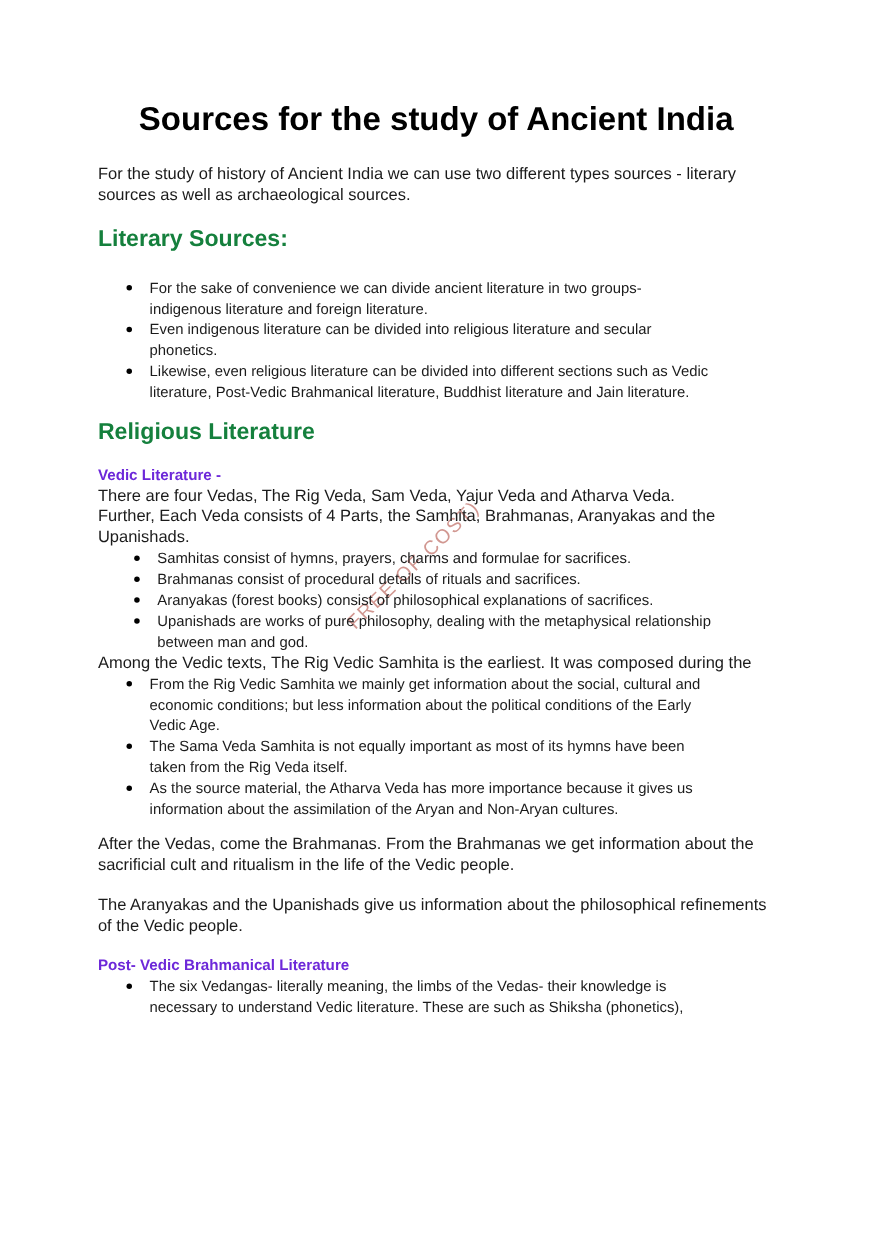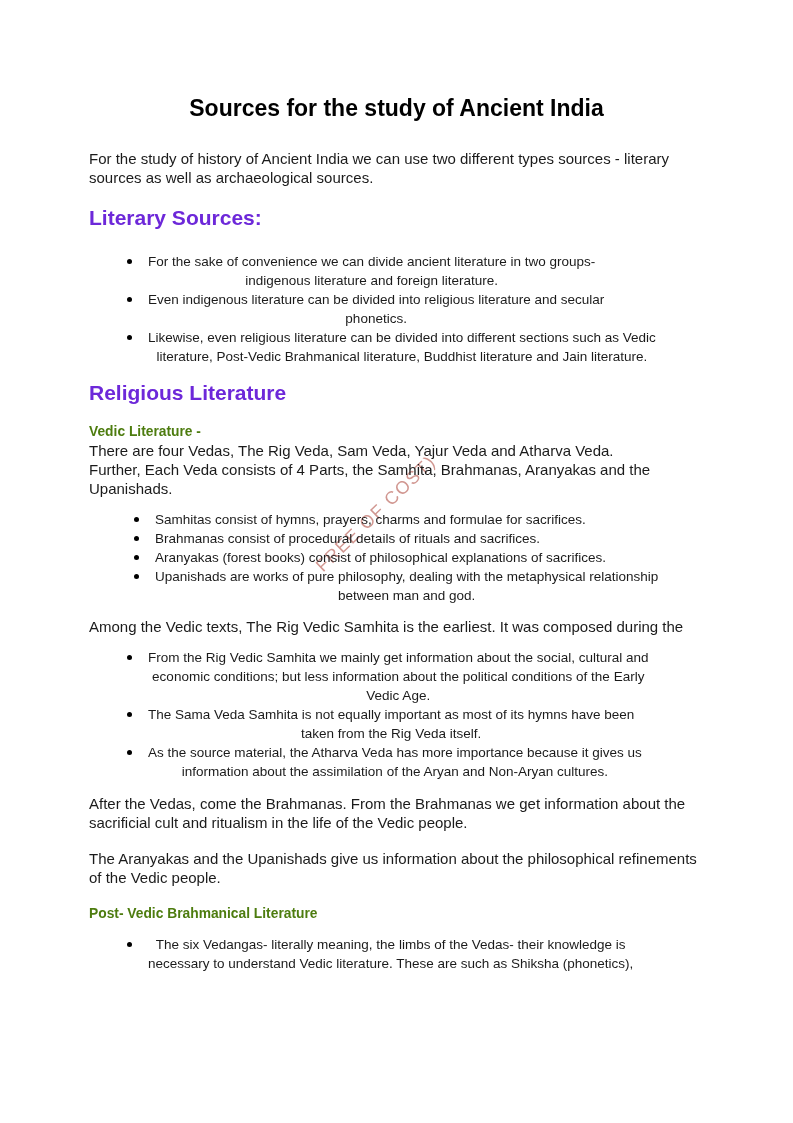--- a/index.html
+++ b/index.html
@@ -25,44 +25,44 @@
     transform-origin: 0 100%;
     white-space: nowrap;
   }
   .content {
     position: relative;
     z-index: 1;
     padding: 92px 89px 0 89px;
   }
   .doc-title {
     margin: 0 0 24px 0;
-    font-size: 23px;
+    font-size: 30px;
     line-height: 33px;
     font-weight: 700;
     text-align: center;
     color: #000000;
   }
   .para { font-size: 15px; line-height: 19px; }
   .ln { white-space: nowrap; }
   .h2 {
     font-size: 21px;
     line-height: 26px;
     font-weight: 700;
-    color: #6d28d9;
+    color: #15803d;
     margin: 0;
   }
   .h2.literary  { margin: 18px 0 21px 0; }
   .h2.religious { margin: 14px 0 16px 0; }
   .h3 {
     font-size: 13.8px;
     line-height: 19px;
     font-weight: 700;
-    color: #4d7c0f;
-  }
-  ul.blist { list-style: none; margin: 12px; padding: 0 0 0 26px; text-align: center; }
+    color: #6d28d9;
+  }
+  ul.blist { list-style: none; margin: 0; padding: 0 0 0 26px; }
   ul.blist.indent2 { padding-left: 33px; }
   li.bullet { display: flex; font-size: 13.5px; line-height: 19px; }
   .dot {
     flex: 0 0 auto;
     width: 5px; height: 5px;
     border-radius: 50%;
     background: #000000;
     margin-top: 7px;
   }
   .btxt { margin-left: 16px; }

